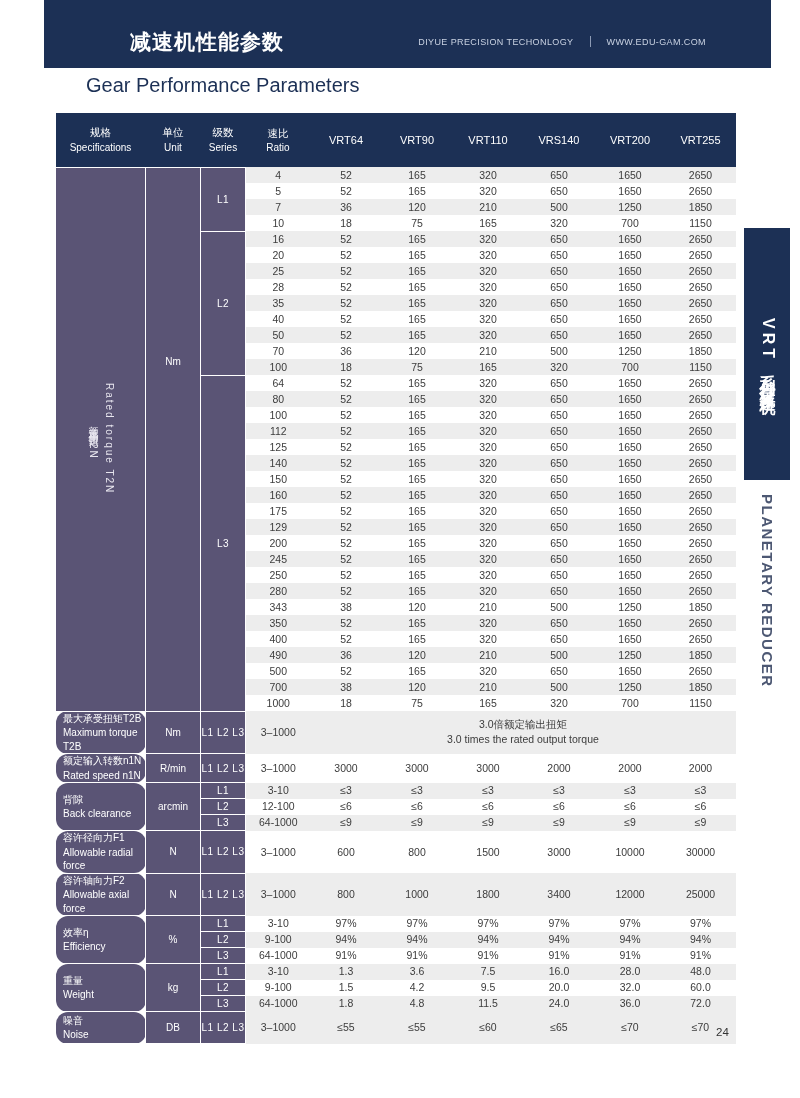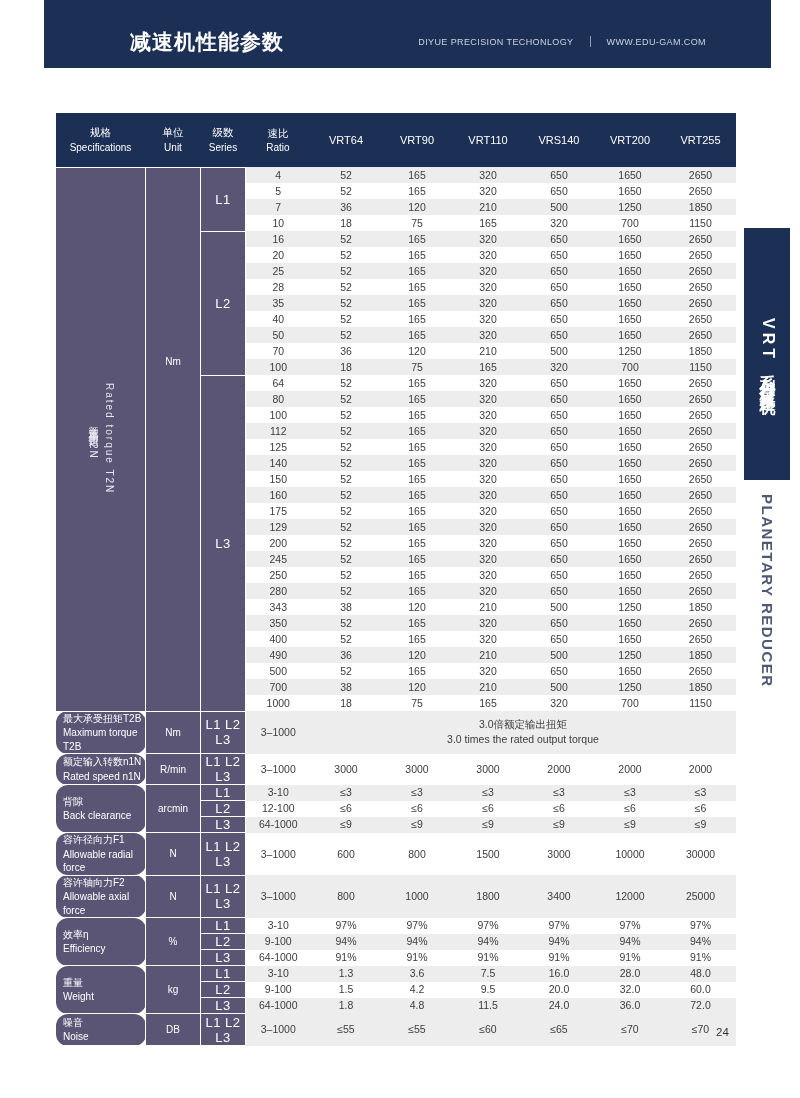--- a/index.html
+++ b/index.html
@@ -36,21 +36,21 @@
 
   .r16 { height:16px; }
   .r30 { height:20px; }
   .r32 { height:32px; }
   .r34 { height:34px; }
 
   td.val { font-size:10.5px; color:#3c3c3c; line-height:1; }
   tr.stripe td.val { background:#ededed; }
 
   td.purple { background:#5a5475; color:#fff; border:1px solid rgba(255,255,255,.45); }
-  td.series { font-size:13px; letter-spacing:.5px;margin-left:44px; }
+  td.series { font-size:10px; letter-spacing:.5px;margin-left:44px; }
   td.unit { font-size:10px; }
   td.spec { text-align:left; padding-left:7px;border-radius:12px; }
   td.spec .zh { font-size:10px; line-height:1.45; }
   td.spec .en { font-size:10px; line-height:1.35; }
 
   td.spec-vert { }
   .vert-box { display:flex; align-items:center; justify-content:center; gap:4px; }
   .vert-box span { writing-mode:vertical-rl; font-size:10px; letter-spacing:2px; color:#e8e6ef; }
   .unit-shift { display:inline-block; transform:translateY(-78px); }
 
@@ -63,20 +63,21 @@
 
   <div class="topbar">
     <div class="title-zh">减速机性能参数</div>
     <div class="topbar-right">
       <span>DIYUE PRECISION TECHONLOGY</span>
       <span class="topbar-divider"></span>
       <span>WWW.EDU-GAM.COM</span>
     </div>
   </div>
 
+  <div class="title-en">Gear Performance Parameters</div>
 
   <div class="tbl-wrap">
     <table>
       <colgroup>
         <col style="width:90px">
           <col style="width:55px">
           <col style="width:45px">
           <col style="width:65px">
         <col style="width:71px">
           <col style="width:71px">

